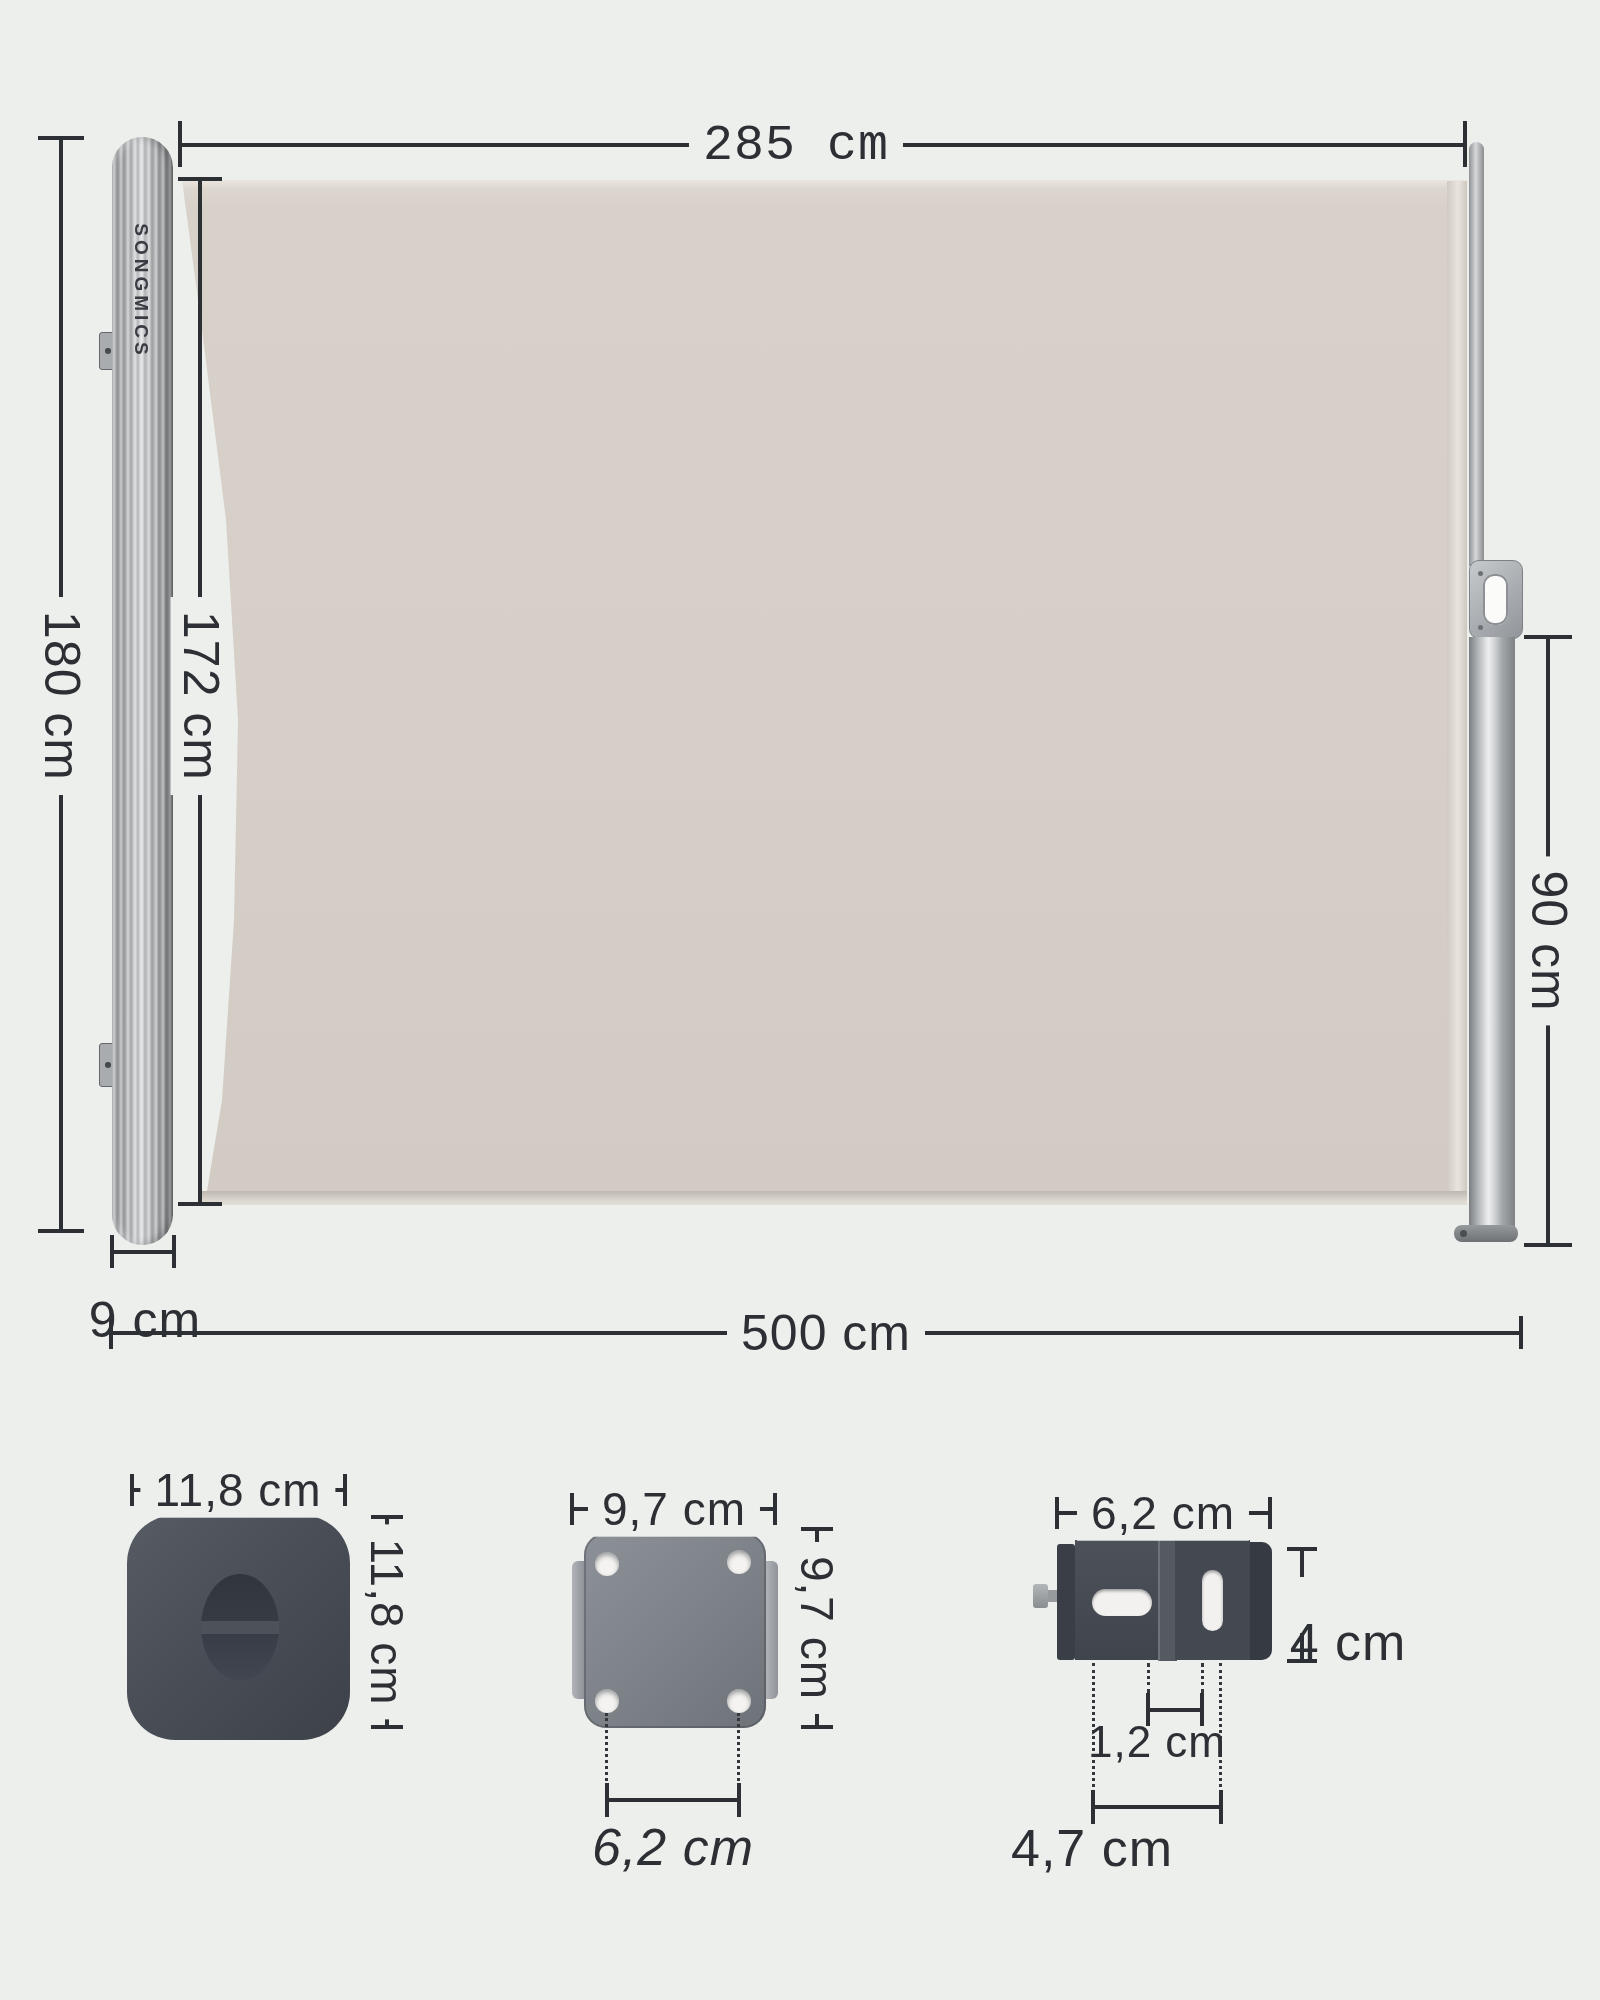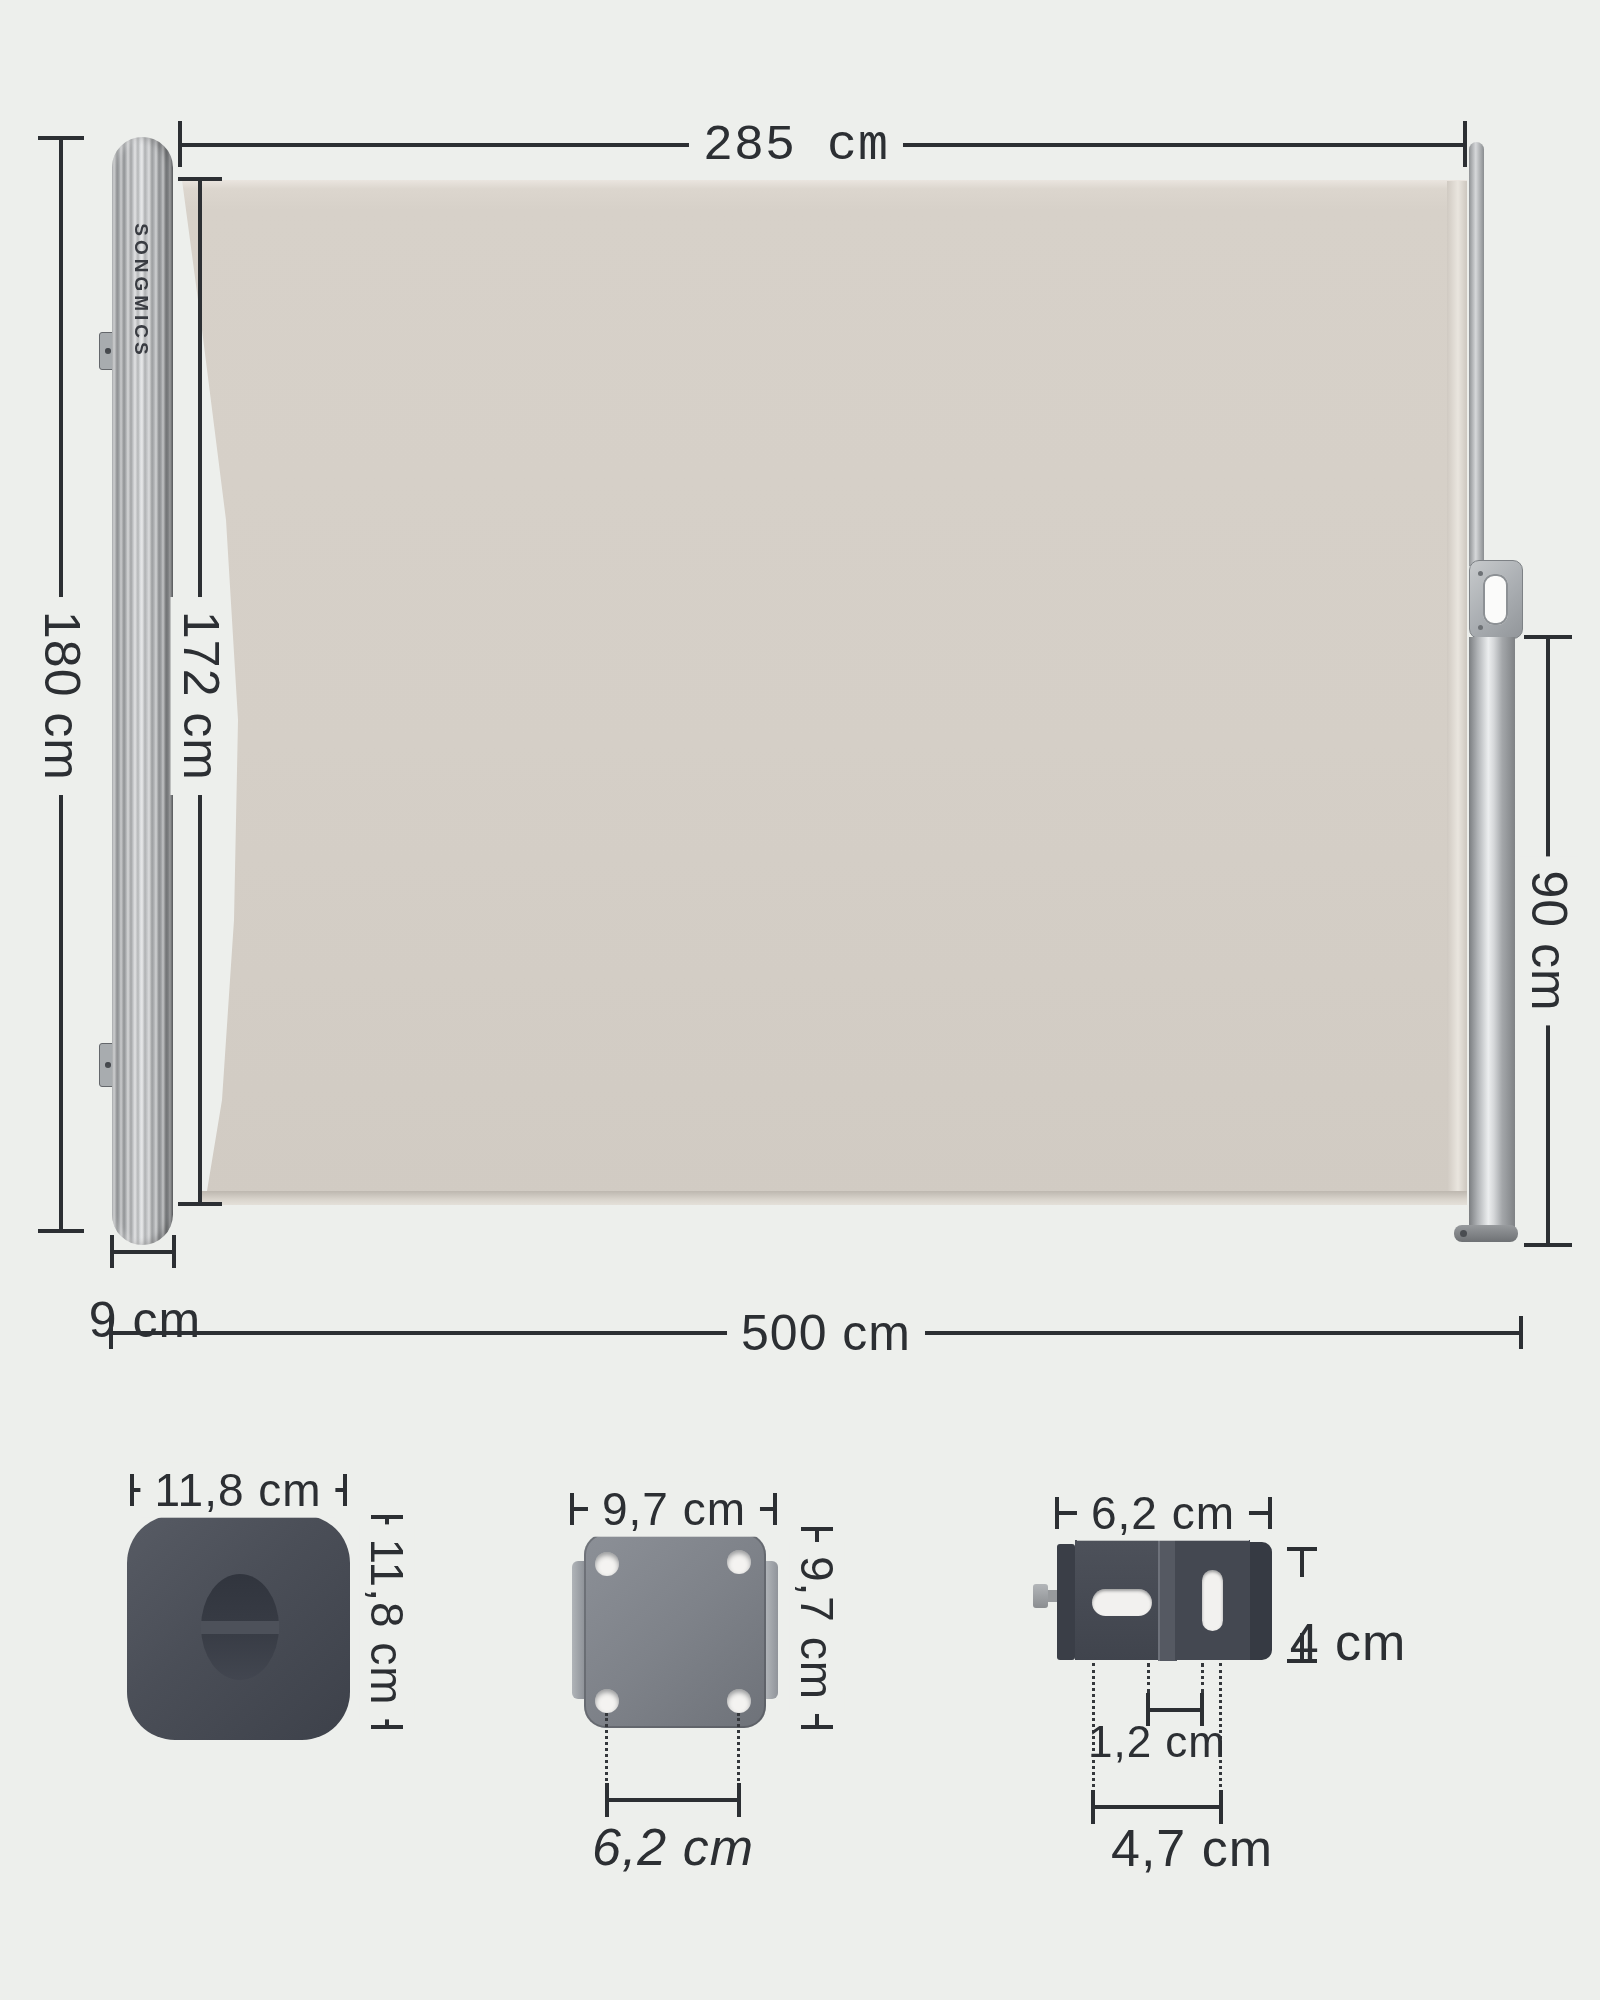--- a/index.html
+++ b/index.html
@@ -227,15 +227,15 @@
   <div class="dotted" style="left:1219px;top:1663px;height:130px;"></div>
 
   <div class="dline" style="left:1148px;top:1708px;width:56px;height:4px;"></div>
   <div class="dtick" style="left:1146px;top:1693px;width:4px;height:33px;"></div>
   <div class="dtick" style="left:1200px;top:1693px;width:4px;height:33px;"></div>
   <div class="dlabel smaller" style="left:1157px;top:1742px;">1,2 cm</div>
 
   <div class="dline" style="left:1093px;top:1805px;width:128px;height:4px;"></div>
   <div class="dtick" style="left:1091px;top:1790px;width:4px;height:34px;"></div>
   <div class="dtick" style="left:1219px;top:1790px;width:4px;height:34px;"></div>
-  <div class="dlabel big" style="left:1192px;top:1849px;">4,7 cm</div>
+  <div class="dlabel big" style="left:1092px;top:1849px;">4,7 cm</div>
 
 </div>
 
 </body></html>

